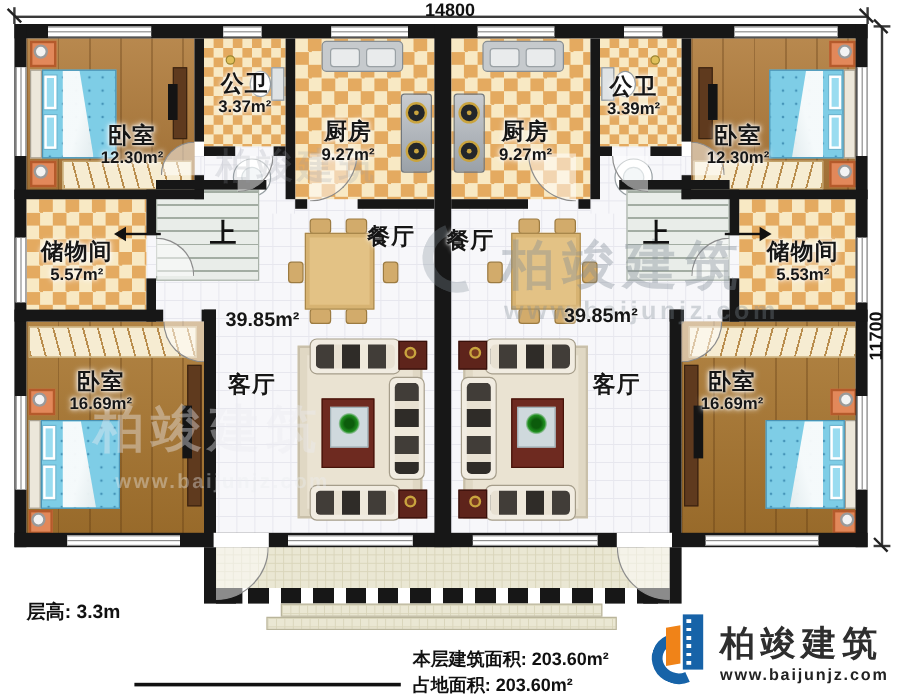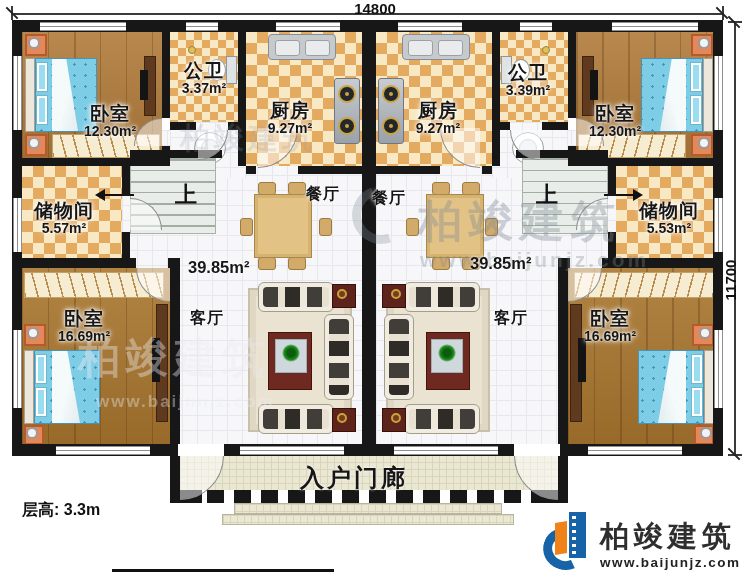--- a/index.html
+++ b/index.html
@@ -60,21 +60,21 @@
   .sarw{position:absolute;height:2px;background:#111;}
   .sarw:before{content:"";position:absolute;left:-9px;top:-5px;border-right:10px solid #111;border-top:6px solid transparent;border-bottom:6px solid transparent;}
   .dtable{position:absolute;background:#e3c285;border:1.5px solid #a9874a;box-shadow:inset 0 0 0 3px #d7b372;}
   .chair{position:absolute;background:#d2ab6b;border:1px solid #9c7b41;border-radius:3px;}
   .fx{position:absolute;border-radius:50%;background:#e0c05a;border:1px solid #9a8430;}
   
   .rl{position:absolute;text-align:center;font-weight:bold;color:#161616;line-height:1.12;white-space:nowrap;
       text-shadow:0 0 2px #fff,0 0 4px rgba(255,255,255,.9),0 0 6px rgba(255,255,255,.8);}
   .rl .n{font-size:19px;display:block;letter-spacing:1px;}
   .rl .a2{font-size:14px;display:block;}
-  .sl{position:absolute;font-size:16px;font-weight:bold;color:#161616;letter-spacing:1px;white-space:nowrap;
+  .sl{position:absolute;font-size:19px;font-weight:bold;color:#161616;letter-spacing:1px;white-space:nowrap;
       text-shadow:0 0 2px #fff,0 0 4px rgba(255,255,255,.9);}
   .areaf{position:absolute;font-size:16.5px;font-weight:bold;color:#161616;white-space:nowrap;
       text-shadow:0 0 2px #fff,0 0 4px rgba(255,255,255,.9);}
   .up{position:absolute;font-size:22px;font-weight:bold;color:#111;}
   .porchl{position:absolute;font-size:24px;font-weight:bold;color:#161616;letter-spacing:3px;white-space:nowrap;
       text-shadow:0 0 3px rgba(255,255,255,.95);}
   .dim{position:absolute;font-size:15px;font-weight:bold;color:#111;text-align:center;white-space:nowrap;}
   .dline{position:absolute;background:#3a3a3a;}
   .tick{position:absolute;width:16px;height:2px;background:#222;transform:rotate(45deg);}
   .wm{position:absolute;font-weight:bold;white-space:nowrap;}
@@ -457,37 +457,38 @@
     <span class="a2">16.69m²</span>
   </div>
   <div class="sl" style="left:306px;top:184px;">餐厅</div>
   <div class="sl" style="left:372px;top:188px;">餐厅</div>
   <div class="areaf" style="left:188px;top:258px;">39.85m²</div>
   <div class="areaf" style="left:470px;top:254px;">39.85m²</div>
   <div class="sl" style="left:190px;top:308px;">客厅</div>
   <div class="sl" style="left:494px;top:308px;">客厅</div>
   <div class="up" style="left:175px;top:180px;">上</div>
   <div class="up" style="left:536px;top:180px;">上</div>
-  <div class="porchl" style="left:300px;top:462px;">入户门廊</div>
 
   <div class="dline" style="left:12px;top:13px;width:711px;height:1.5px;"></div>
   <div class="dline" style="left:11px;top:6px;width:1.5px;height:14px;"></div>
   <div class="dline" style="left:722px;top:6px;width:1.5px;height:14px;"></div>
   <div class="tick" style="left:4px;top:12px;"></div>
   <div class="tick" style="left:714px;top:12px;"></div>
   <div class="dim" style="left:340px;top:0;width:70px;">14800</div>
   <div class="dline" style="left:734px;top:22px;width:1.5px;height:433px;"></div>
   <div class="dline" style="left:728px;top:21px;width:14px;height:1.5px;"></div>
   <div class="dline" style="left:728px;top:454px;width:14px;height:1.5px;"></div>
   <div class="tick" style="left:726px;top:21px;"></div>
   <div class="tick" style="left:726px;top:453px;"></div>
   <div class="dim" style="left:700px;top:272px;width:60px;height:16px;transform:rotate(-90deg);">11700</div>
 
   <div class="tb-sm" style="left:22px;top:500px;">层高: 3.3m</div>
   <div class="a" style="left:112px;top:569px;width:222px;height:3px;background:#111;"></div>
+  <div class="tb-rt" style="left:344px;top:540px;">本层建筑面积: 203.60m²</div>
+  <div class="tb-rt" style="left:344px;top:562px;">占地面积: 203.60m²</div>
 
   <div class="a" style="left:543px;top:508px;width:52px;height:68px;">
     <div class="a" style="left:0;top:20px;width:44px;height:42px;border-radius:50%;border:9px solid #1763a8;border-top-color:transparent;border-right-color:transparent;transform:rotate(20deg);"></div>
     <div class="a" style="left:12px;top:14px;width:12px;height:32px;background:#f08318;transform:skewY(-10deg);"></div>
     <div class="a" style="left:26px;top:4px;width:17px;height:46px;background:#1763a8;"></div>
     <div class="a" style="left:29px;top:8px;width:4px;height:38px;background:repeating-linear-gradient(180deg,#fff 0 3px,transparent 3px 7px);"></div>
   </div>
   <div class="brand-name" style="left:600px;top:517px;">柏竣建筑</div>
   <div class="brand-url" style="left:600px;top:555px;">www.baijunjz.com</div>
 

